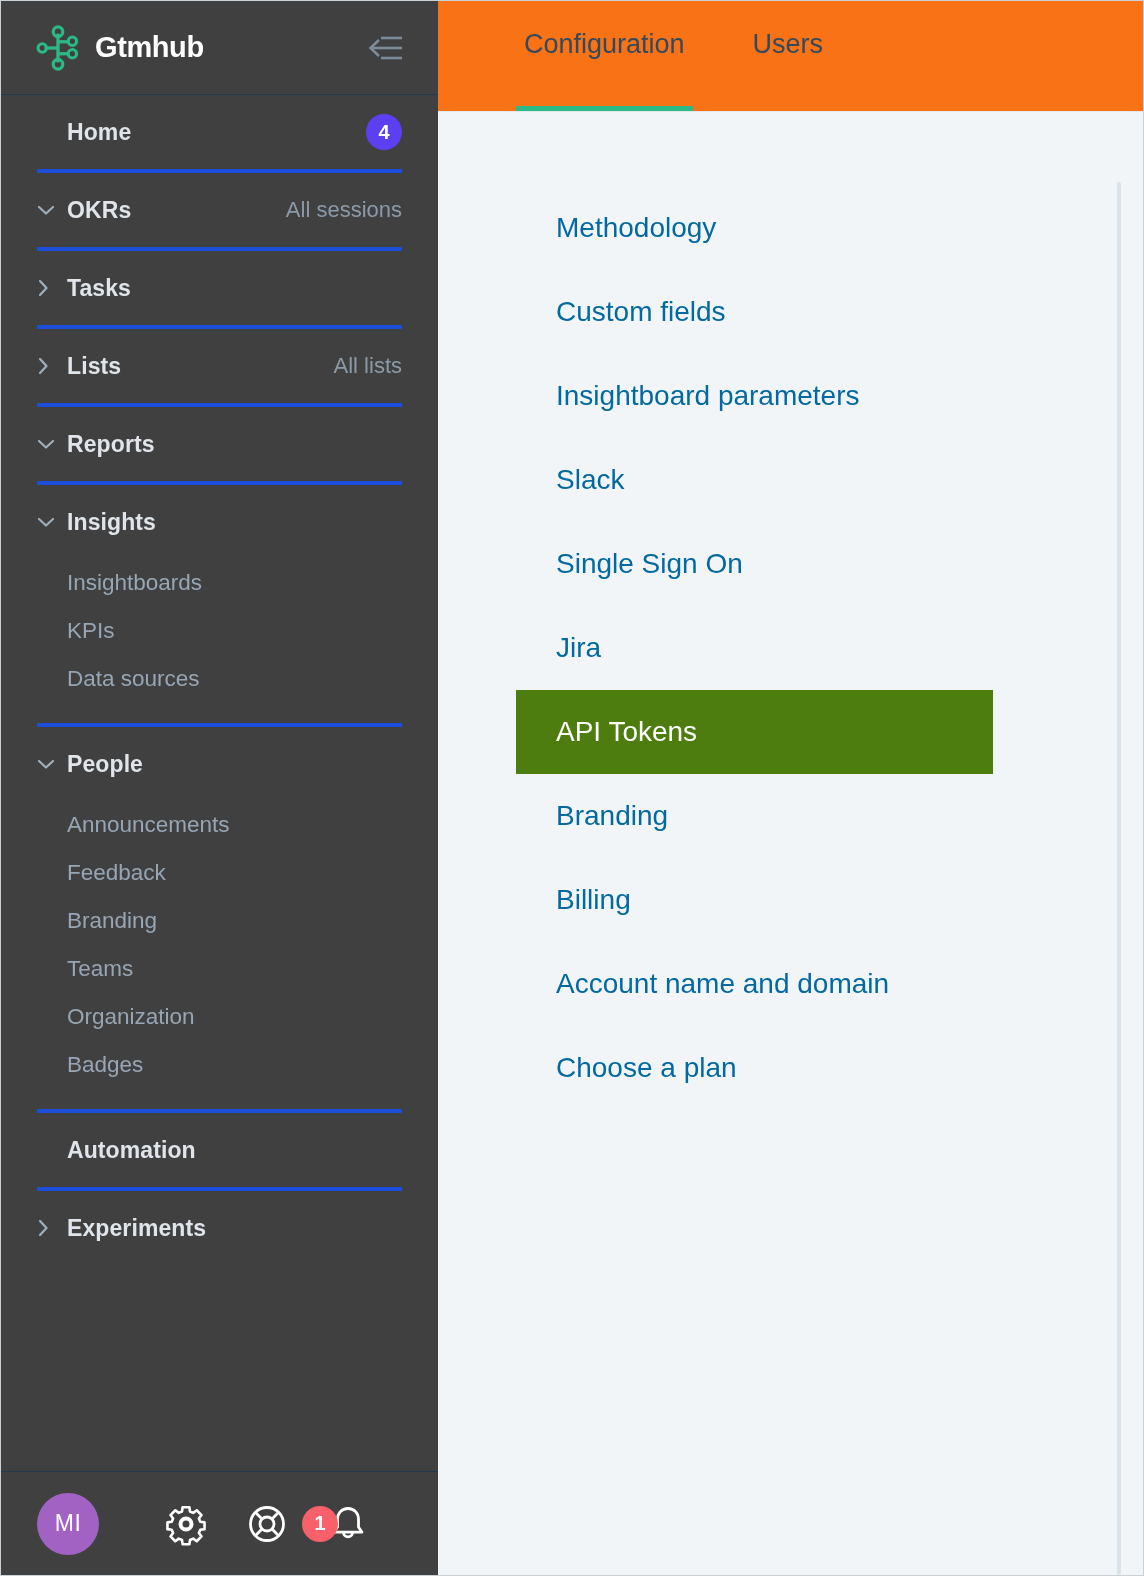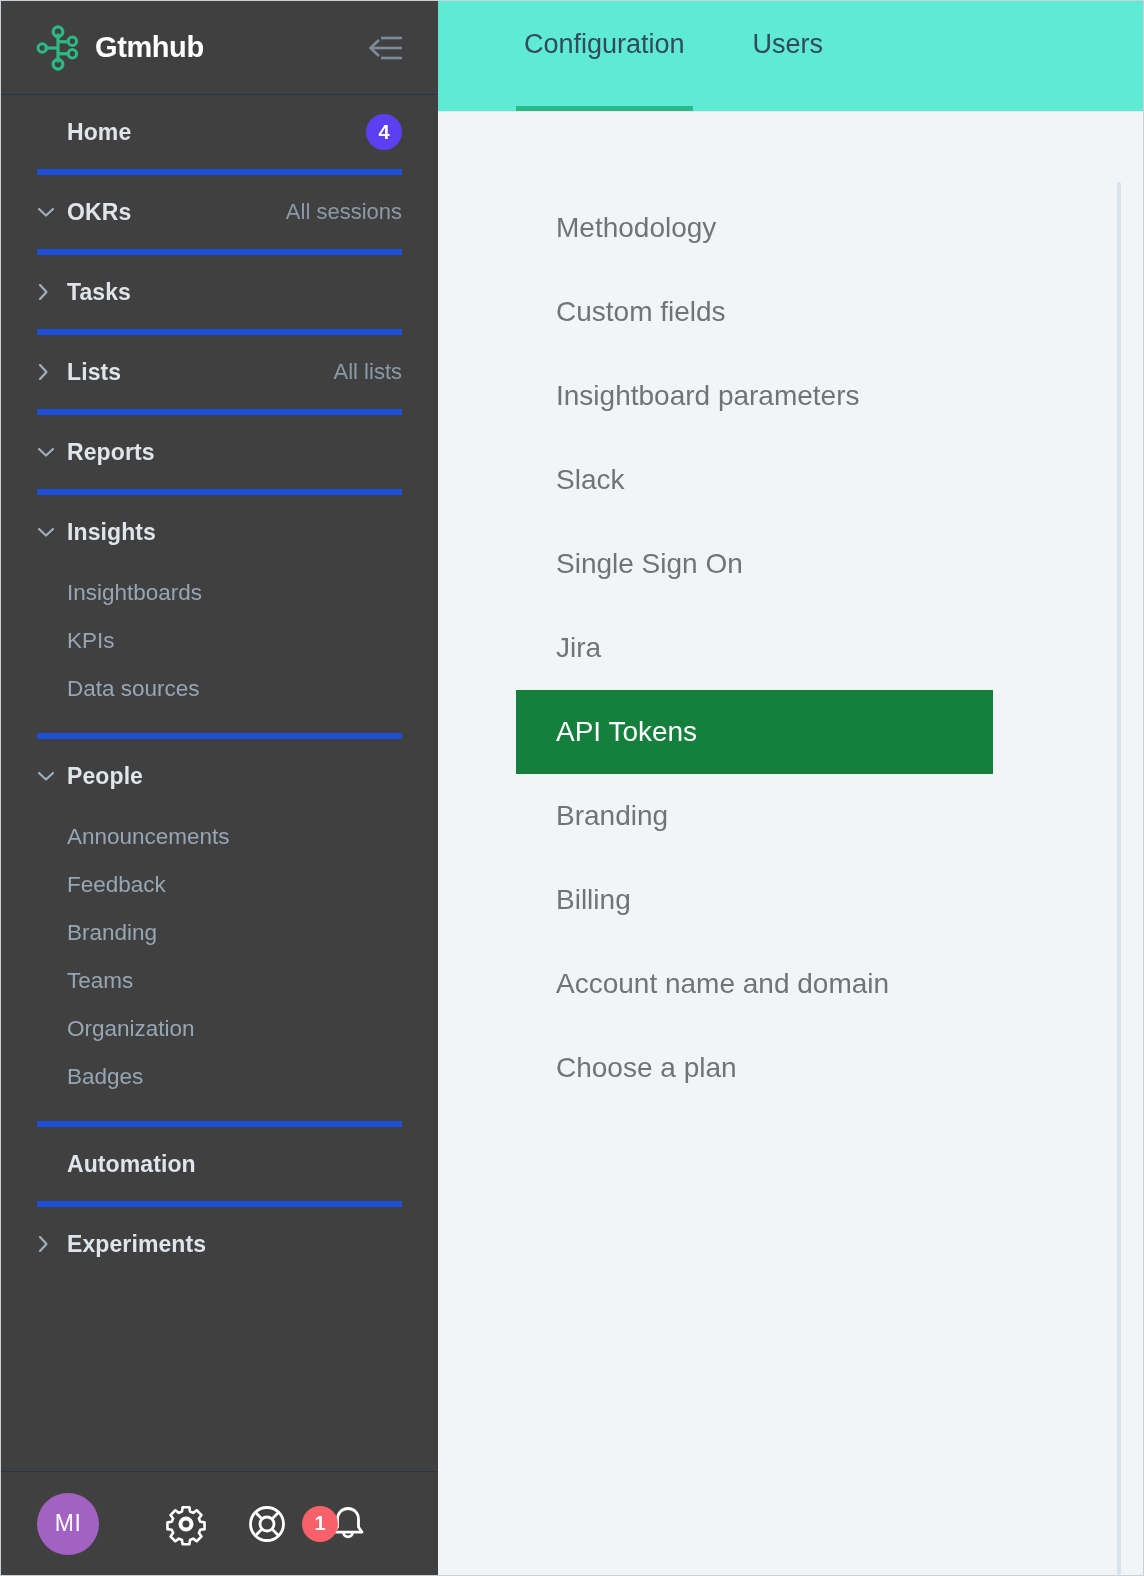--- a/index.html
+++ b/index.html
@@ -55,21 +55,21 @@
     display: flex; align-items: center; justify-content: center;
     cursor: pointer;
   }
 
   .sb-scroll {
     flex: 1 1 auto;
     overflow: hidden;
     padding: 0 36px;
   }
 
-  .nav-group { border-bottom: 6px solid #1d4ed8; }
+  .nav-group { border-bottom: 4px solid #1d4ed8; }
   .nav-group:last-child { border-bottom: none; }
 
   .nav-top {
     display: flex;
     align-items: center;
     height: 74px;
     cursor: pointer;
     position: relative;
   }
   .nav-caret {
@@ -162,21 +162,21 @@
     flex: 1 1 auto;
     height: 100%;
     display: flex;
     flex-direction: column;
     background: #f2f5f8;
     position: relative;
   }
   .tabbar {
     height: 111px;
     flex: 0 0 111px;
-    background: #5eead4;
+    background: #f97316;
     display: flex;
     align-items: flex-start;
     padding: 0 0 0 78px;
     border-bottom: 1px solid #e2e8ed;
   }
   .tab {
     font-size: 27px;
     color: #33495e;
     padding: 28px 8px 0 8px;
     height: 100%;
@@ -199,25 +199,25 @@
     padding-top: 74px;
   }
   .cfg-list { padding-left: 78px; }
   .cfg-item {
     height: 84px;
     display: flex;
     align-items: center;
     width: 477px;
     padding-left: 40px;
     font-size: 28px;
-    color: #737373;
+    color: #0369a1;
     cursor: pointer;
   }
   .cfg-item.selected {
-    background: #15803d;
+    background: #4d7c0f;
     color: #ffffff;
   }
   .scrollbar-track {
     position: absolute;
     top: 70px;
     bottom: 0;
     right: 22px;
     width: 4px;
     background: #dbe3ea;
     border-radius: 2px;

